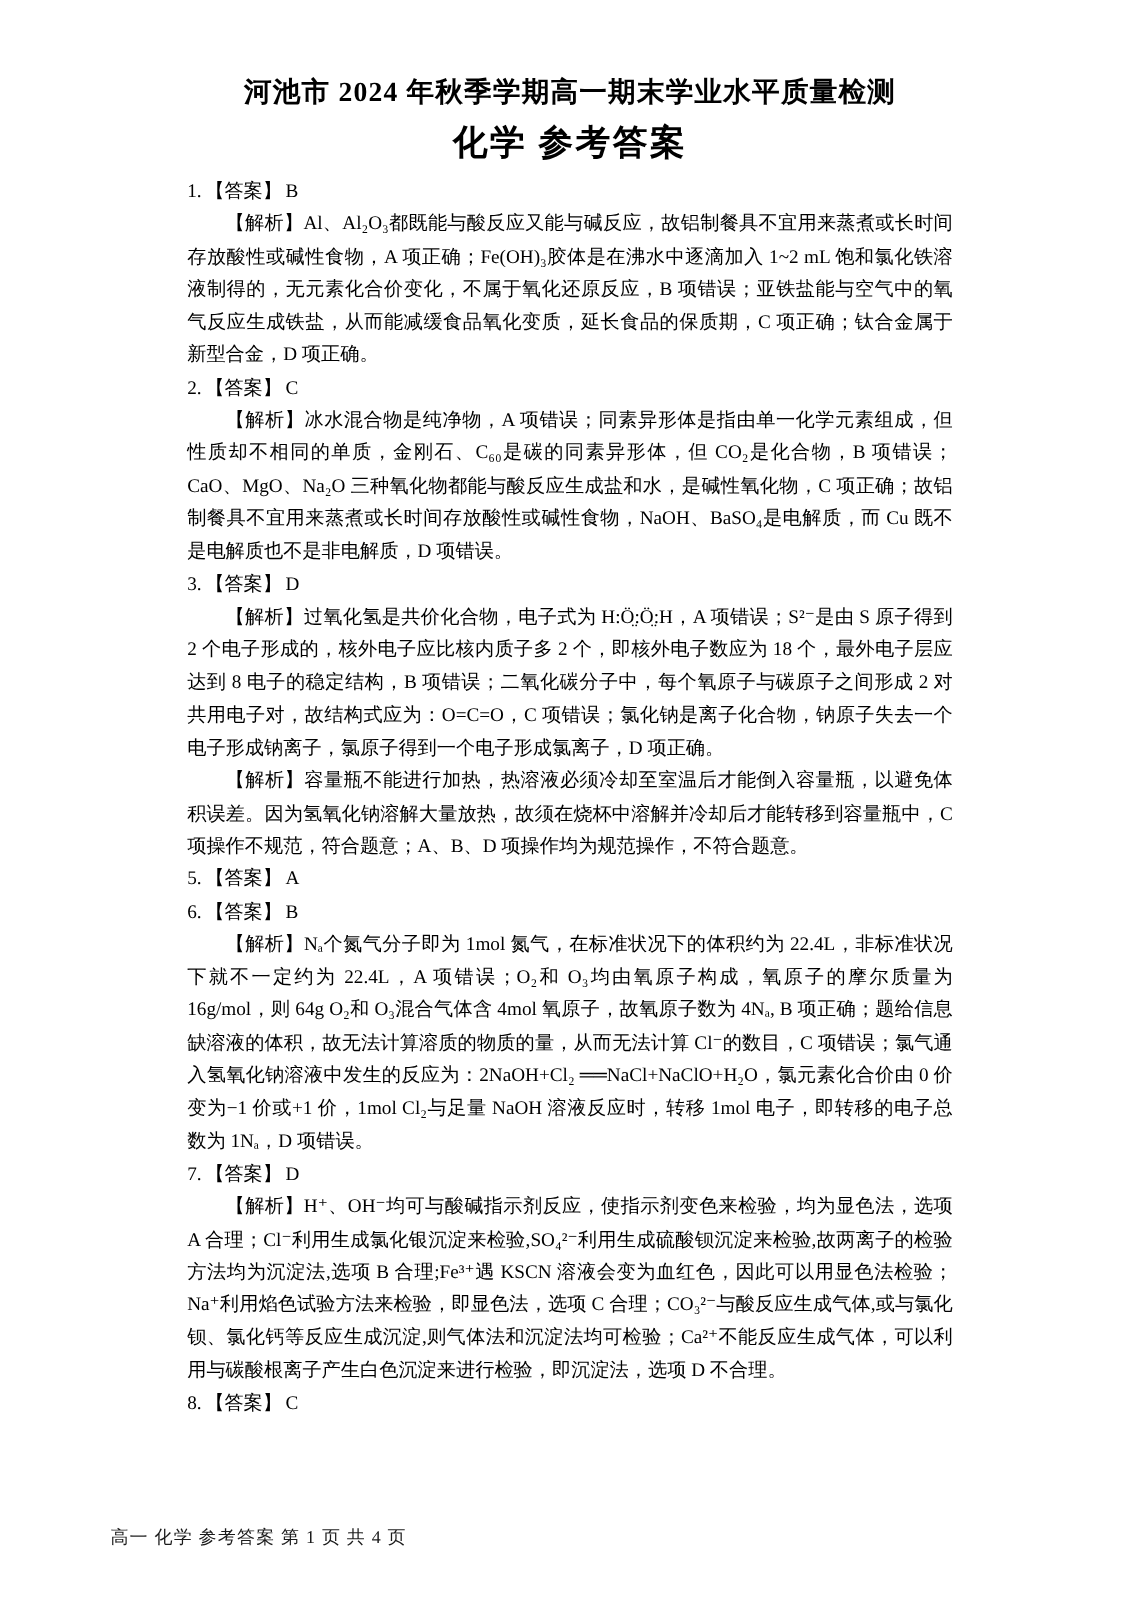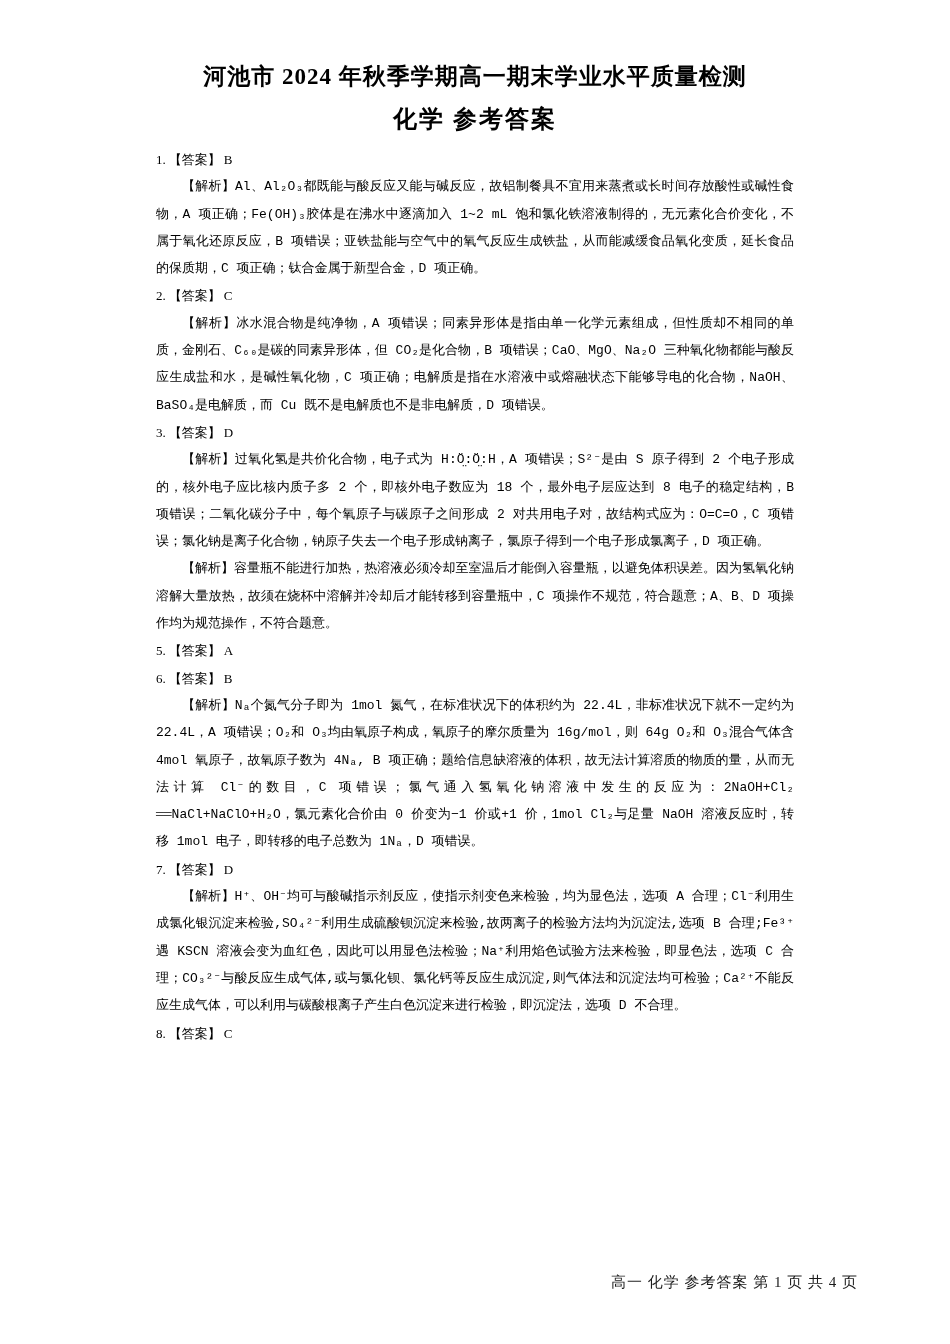--- a/index.html
+++ b/index.html
@@ -23,48 +23,47 @@
     margin: 0;
     text-align: center;
     font-size: 23px;
     font-weight: 700;
     line-height: 30px;
     letter-spacing: 1px;
   }
   .doc-subtitle {
     margin: 6px 0 0 0;
     text-align: center;
-    font-size: 24px;
+    font-size: 29px;
     font-weight: 800;
     line-height: 42px;
     letter-spacing: 2px;
   }
   .answers-body {
     margin-top: 6px;
-    font-size: 13px;
+    font-size: 16px;
     line-height: 27.3px;
   }
   .answer-line {
     margin: 0;
     text-align: left;
   }
   .q-num { margin-right: 3px; }
   .ans   { margin-left: 3px; }
   .analysis {
     margin: 0;
     text-indent: 2em;
     text-align: justify;
-    font-family: Liberation Mono, monospace;
   }
   .page-footer {
     position: absolute;
     left: 0;
     right: 0;
     bottom: 52px;
-    text-align: right;
+    text-align: left;
     font-size: 15px;
     line-height: 20px;
     color: #1a1a1a;
     letter-spacing: 1px;
   }
 </style>
 </head>
 <body>
 
 <div class="page">
@@ -76,21 +75,21 @@
 
   <main class="answers-body">
 
     <section>
       <p class="answer-line"><span class="q-num">1.</span><span>【答案】</span><span class="ans">B</span></p>
       <p class="analysis"><span>【解析】</span><span>Al、Al₂O₃都既能与酸反应又能与碱反应，故铝制餐具不宜用来蒸煮或长时间存放酸性或碱性食物，A 项正确；Fe(OH)₃胶体是在沸水中逐滴加入 1~2 mL 饱和氯化铁溶液制得的，无元素化合价变化，不属于氧化还原反应，B 项错误；亚铁盐能与空气中的氧气反应生成铁盐，从而能减缓食品氧化变质，延长食品的保质期，C 项正确；钛合金属于新型合金，D 项正确。</span></p>
     </section>
 
     <section>
       <p class="answer-line"><span class="q-num">2.</span><span>【答案】</span><span class="ans">C</span></p>
-      <p class="analysis"><span>【解析】</span><span>冰水混合物是纯净物，A 项错误；同素异形体是指由单一化学元素组成，但性质却不相同的单质，金刚石、C₆₀是碳的同素异形体，但 CO₂是化合物，B 项错误；CaO、MgO、Na₂O 三种氧化物都能与酸反应生成盐和水，是碱性氧化物，C 项正确；电解质是指在水溶液中或熔融状态下能够导电的化合物，NaOH、BaSO₄是电解质，而 Cu 既不是电解质也不是非电解质，D 项错误。</span></p>
+      <p class="analysis"><span>【解析】</span><span>冰水混合物是纯净物，A 项错误；同素异形体是指由单一化学元素组成，但性质却不相同的单质，金刚石、C₆₀是碳的同素异形体，但 CO₂是化合物，B 项错误；CaO、MgO、Na₂O 三种氧化物都能与酸反应生成盐和水，是碱性氧化物，C 项正确；故铝制餐具不宜用来蒸煮或长时间存放酸性或碱性食物，NaOH、BaSO₄是电解质，而 Cu 既不是电解质也不是非电解质，D 项错误。</span></p>
     </section>
 
     <section>
       <p class="answer-line"><span class="q-num">3.</span><span>【答案】</span><span class="ans">D</span></p>
       <p class="analysis"><span>【解析】</span><span>过氧化氢是共价化合物，电子式为 H:Ö̤:Ö̤:H，A 项错误；S²⁻是由 S 原子得到 2 个电子形成的，核外电子应比核内质子多 2 个，即核外电子数应为 18 个，最外电子层应达到 8 电子的稳定结构，B 项错误；二氧化碳分子中，每个氧原子与碳原子之间形成 2 对共用电子对，故结构式应为：O=C=O，C 项错误；氯化钠是离子化合物，钠原子失去一个电子形成钠离子，氯原子得到一个电子形成氯离子，D 项正确。</span></p>
     </section>
 
     <section>
       <p class="analysis"><span>【解析】</span><span>容量瓶不能进行加热，热溶液必须冷却至室温后才能倒入容量瓶，以避免体积误差。因为氢氧化钠溶解大量放热，故须在烧杯中溶解并冷却后才能转移到容量瓶中，C 项操作不规范，符合题意；A、B、D 项操作均为规范操作，不符合题意。</span></p>
     </section>

